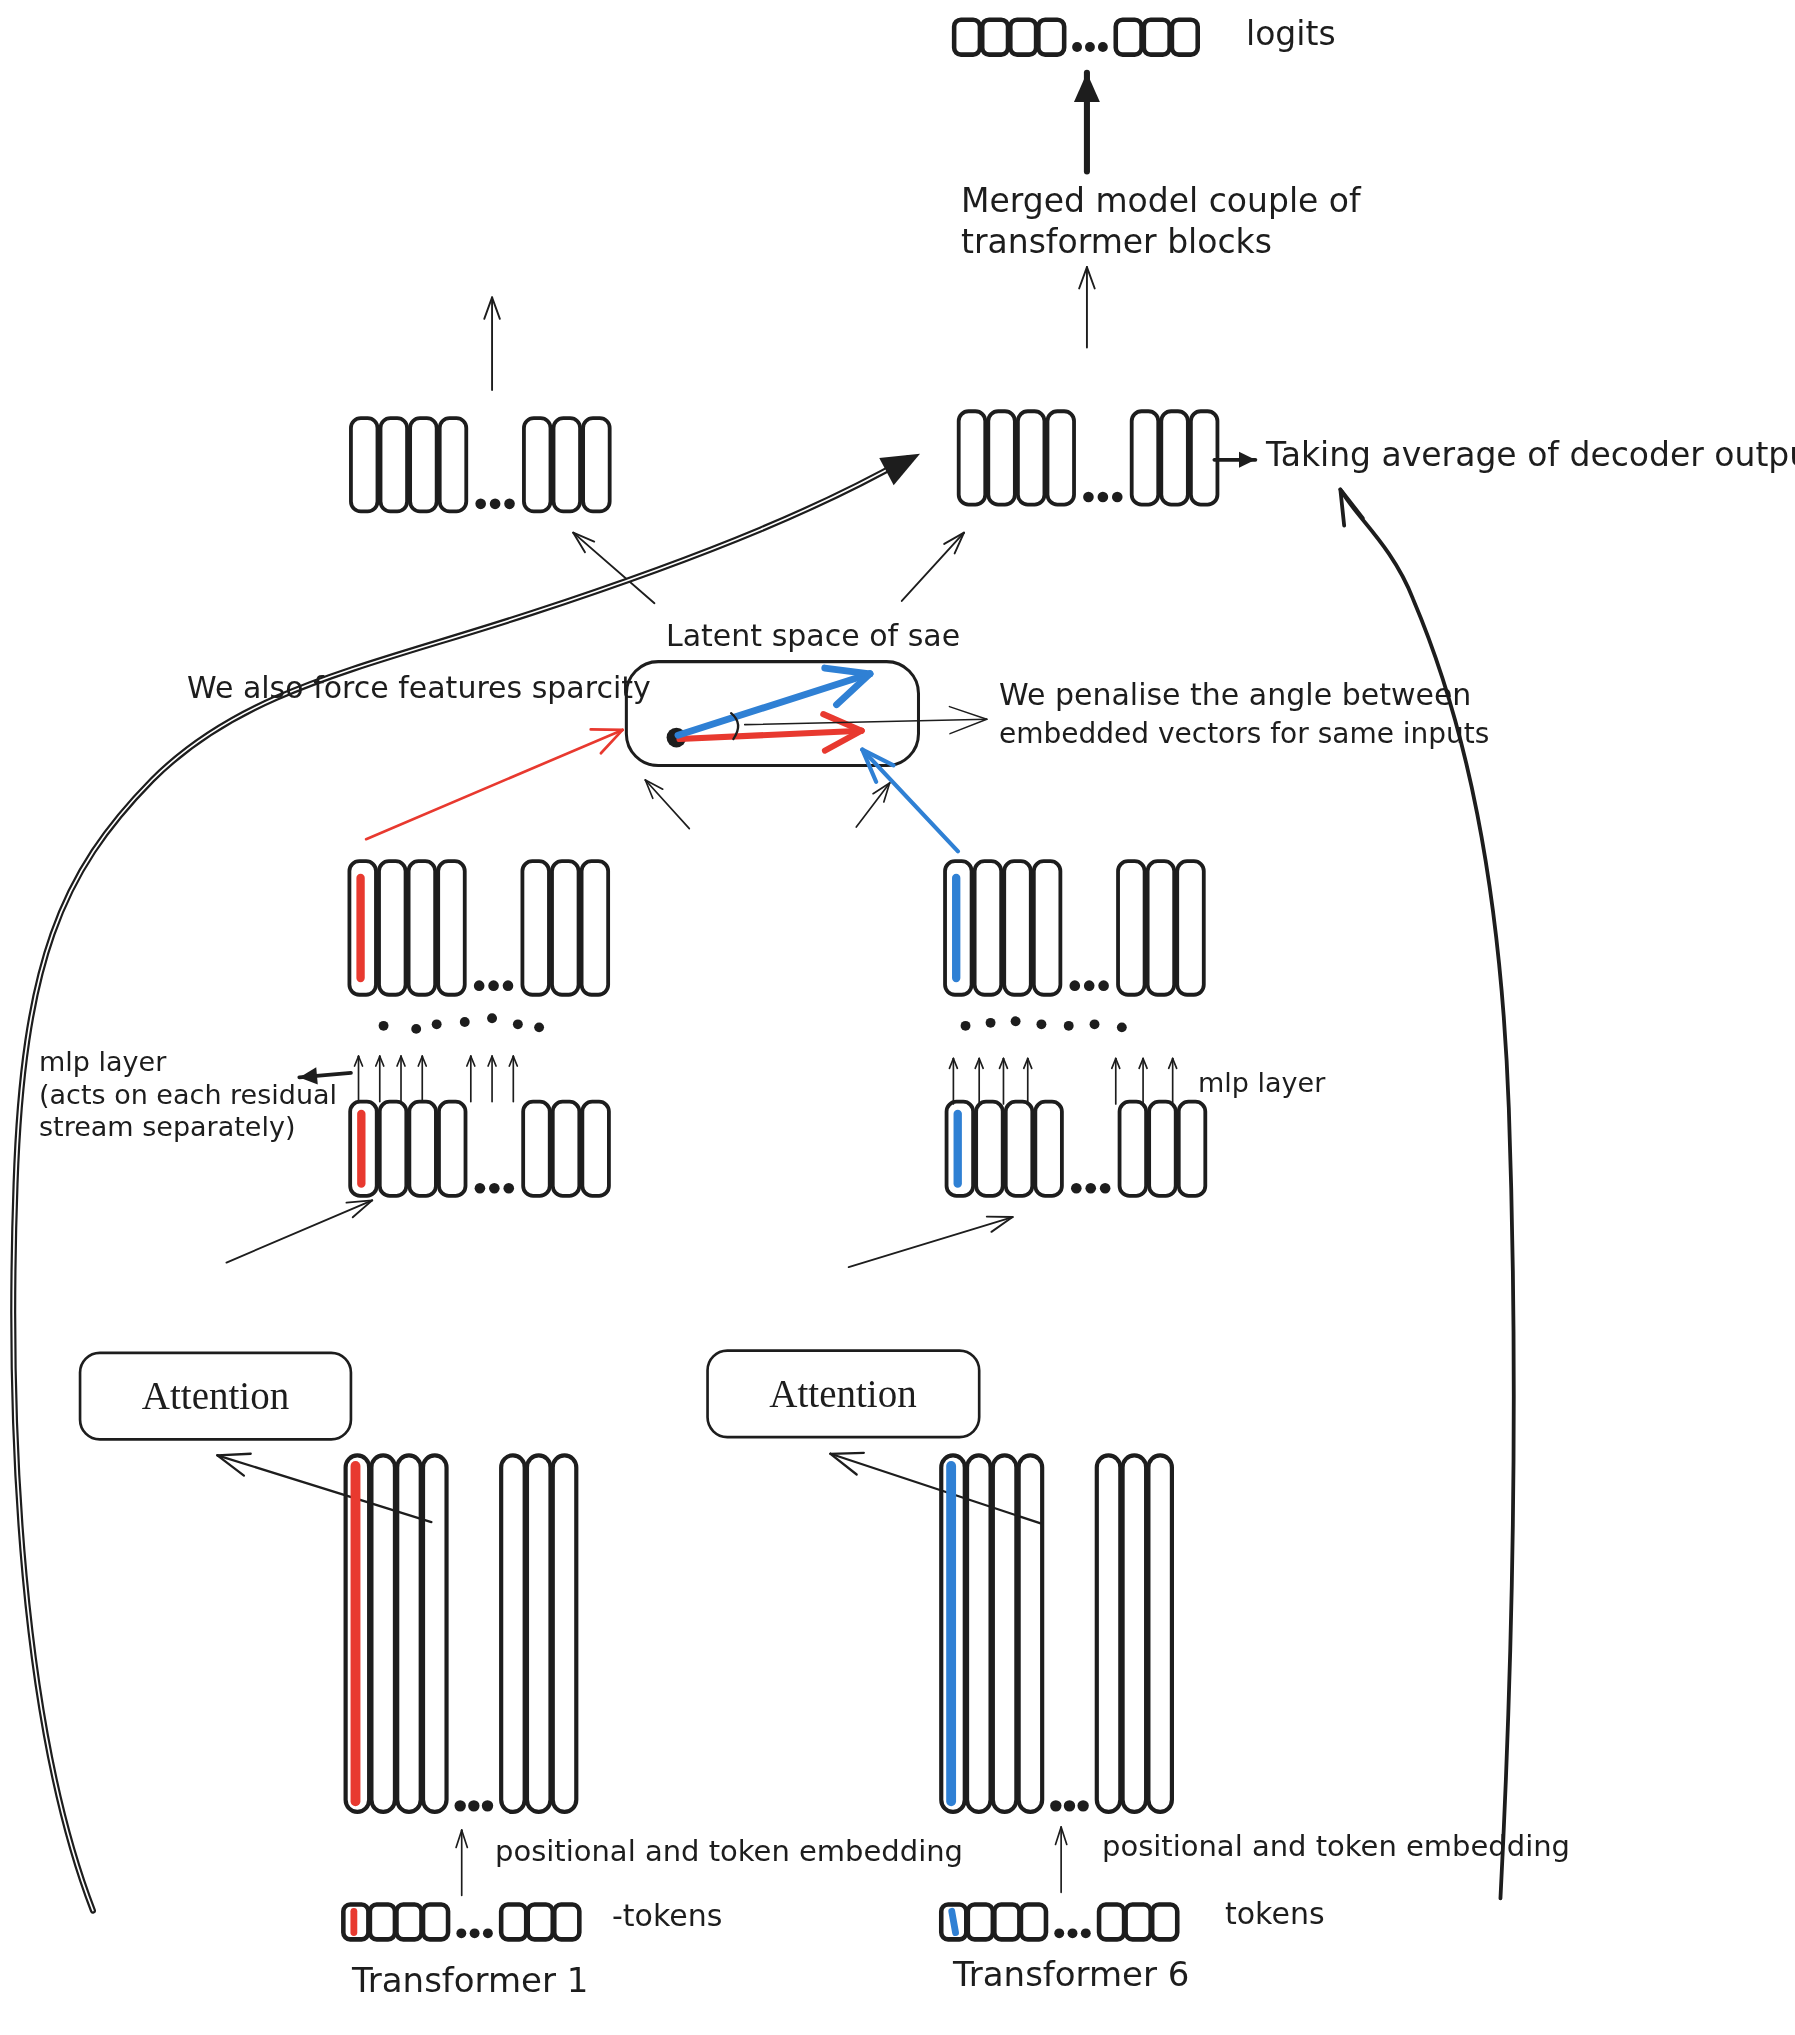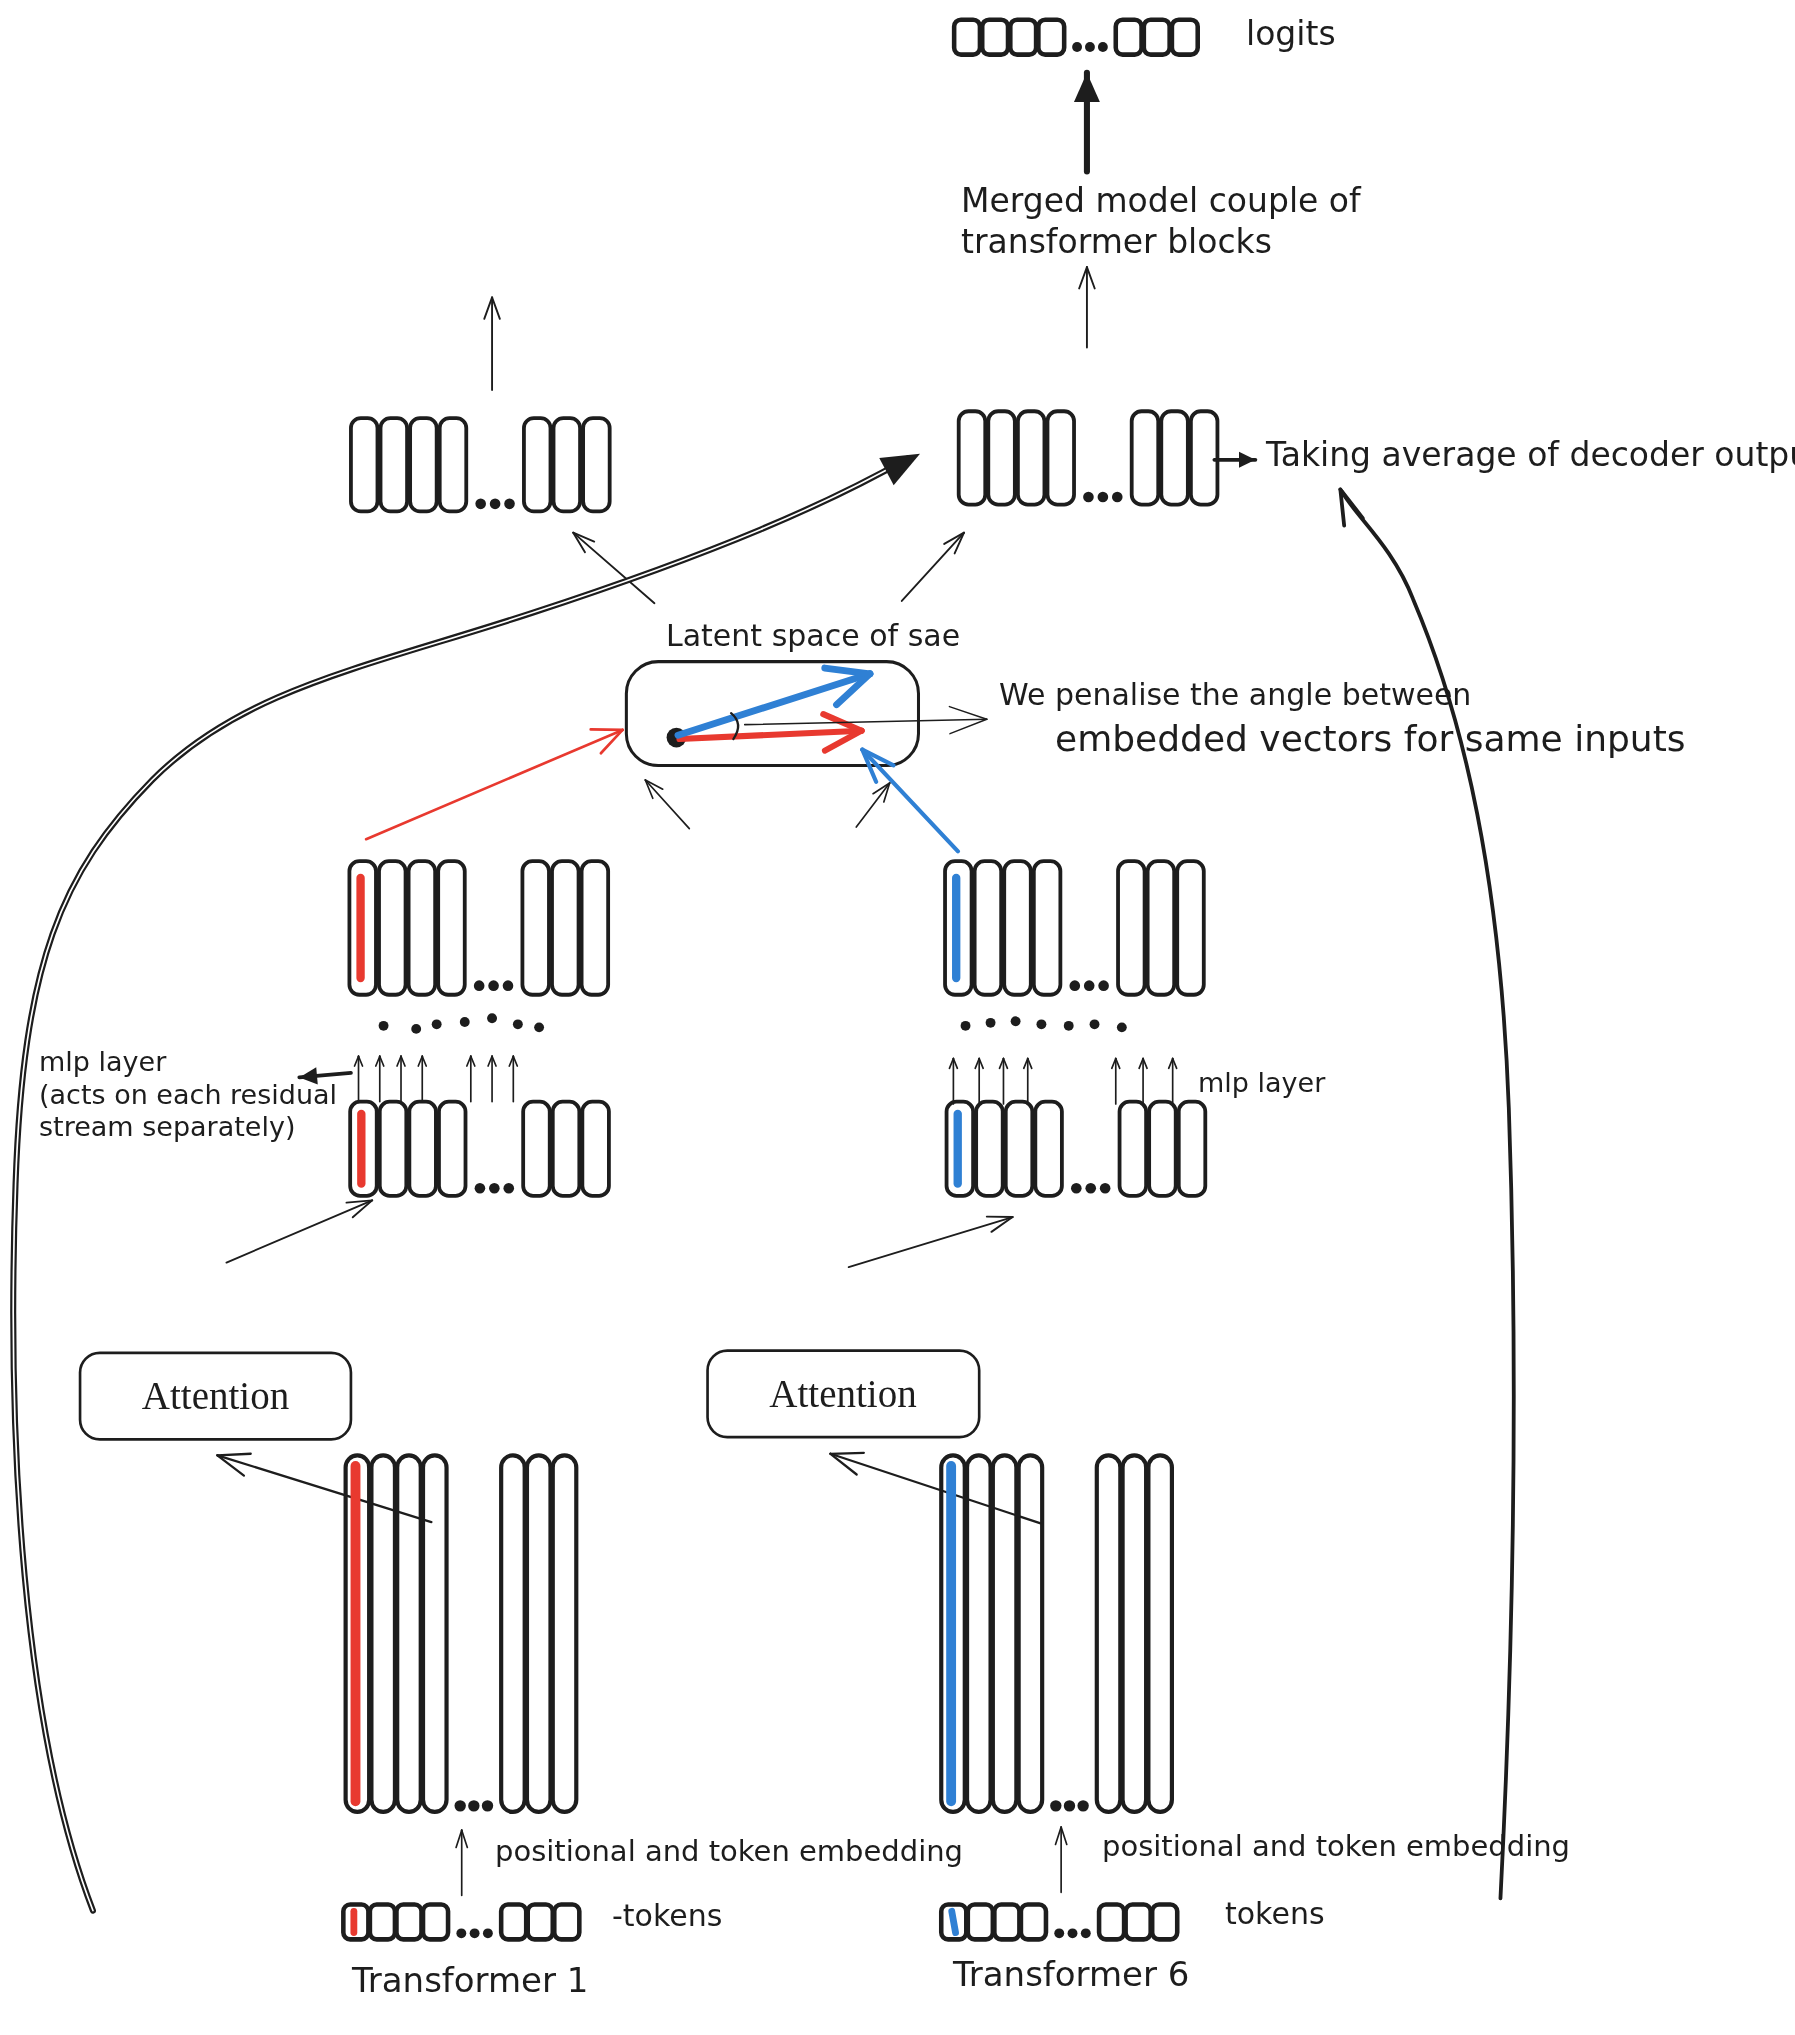--- a/index.html
+++ b/index.html
@@ -345,23 +345,24 @@
 
   <div class="t" style="left:1246px;top:15px;font-size:33px">logits</div>
 
   <div class="t" style="left:961px;top:182px;font-size:33px">Merged model couple of</div>
   <div class="t" style="left:961px;top:223px;font-size:33px">transformer blocks</div>
 
   <div class="t" style="left:1266px;top:436px;font-size:33px">Taking average of decoder outputs</div>
 
   <div class="t" style="left:666px;top:619px;font-size:30px">Latent space of sae</div>
 
+  <div class="t" style="left:187px;top:671px;font-size:30px">We also force features sparcity</div>
 
   <div class="t" style="left:999px;top:678px;font-size:30px">We penalise the angle between</div>
-  <div class="t" style="left:1055px;top:718px;font-size:36px">embedded vectors for same inputs</div>
+  <div class="t" style="left:999px;top:718px;font-size:28px">embedded vectors for same inputs</div>
 
   <div class="t" style="left:39px;top:1046px;font-size:27px">mlp layer</div>
   <div class="t" style="left:39px;top:1079px;font-size:27px">(acts on each residual</div>
   <div class="t" style="left:39px;top:1111px;font-size:27px">stream separately)</div>
 
   <div class="t" style="left:1198px;top:1067px;font-size:27px">mlp layer</div>
 
   <div class="t center" style="left:80px;top:1353px;width:271px;height:87px;font-size:39px">Attention</div>
   <div class="t center" style="left:707px;top:1351px;width:272px;height:87px;font-size:39px">Attention</div>
 

